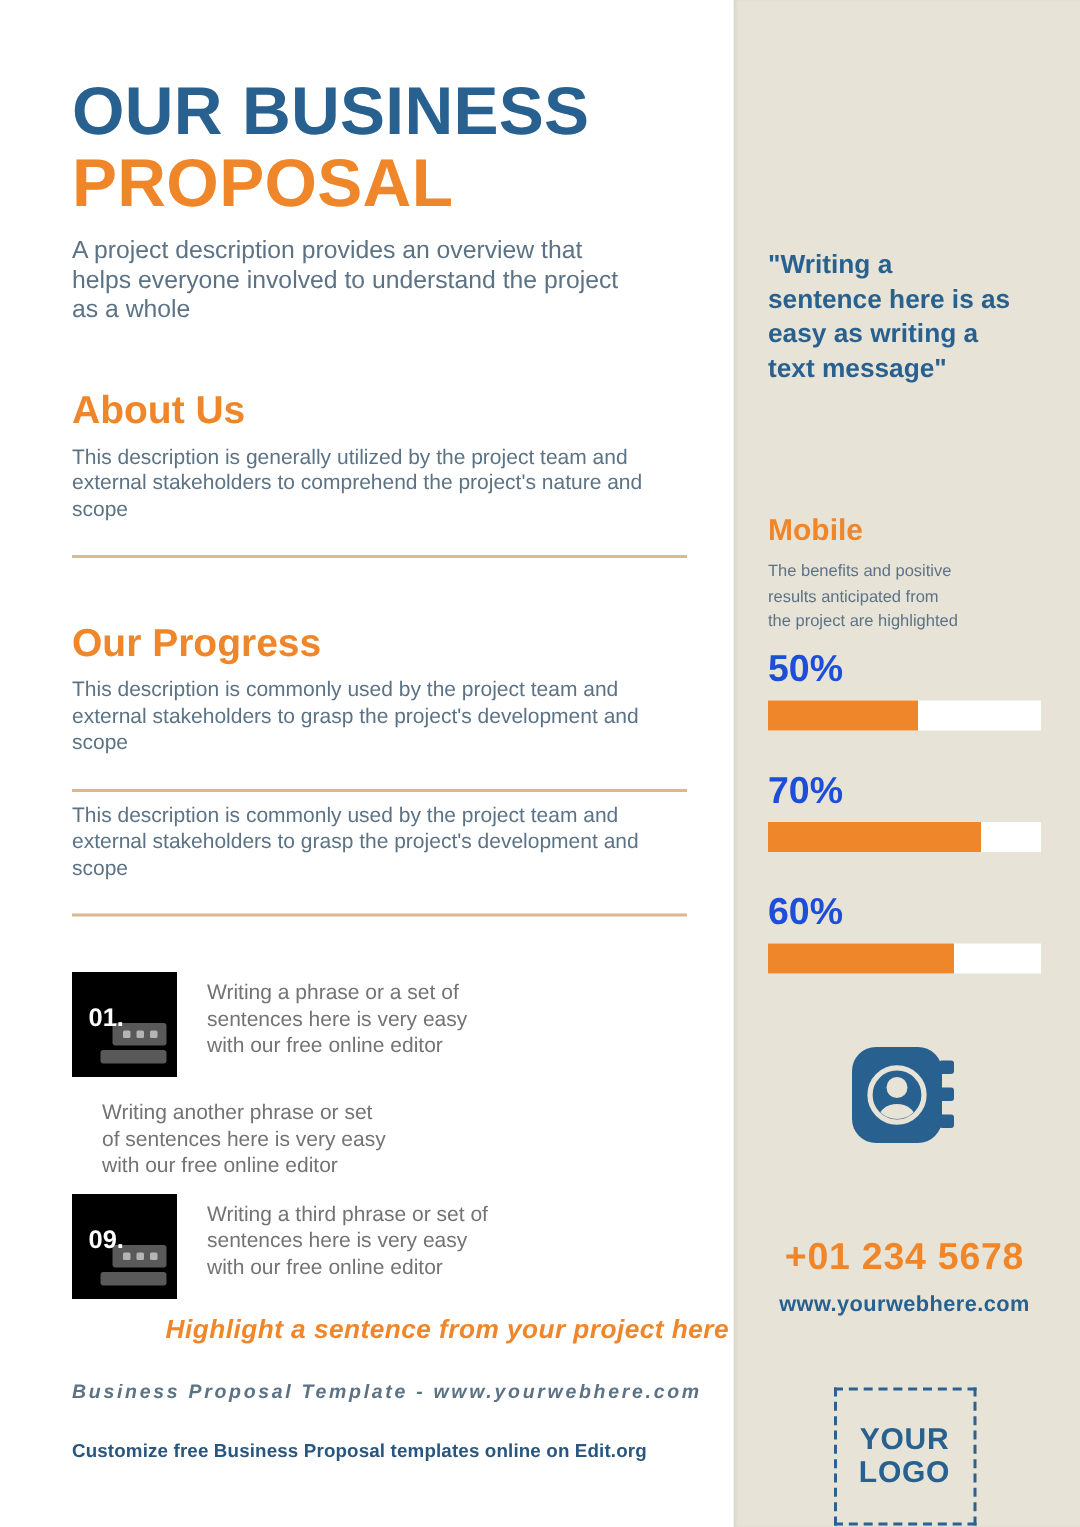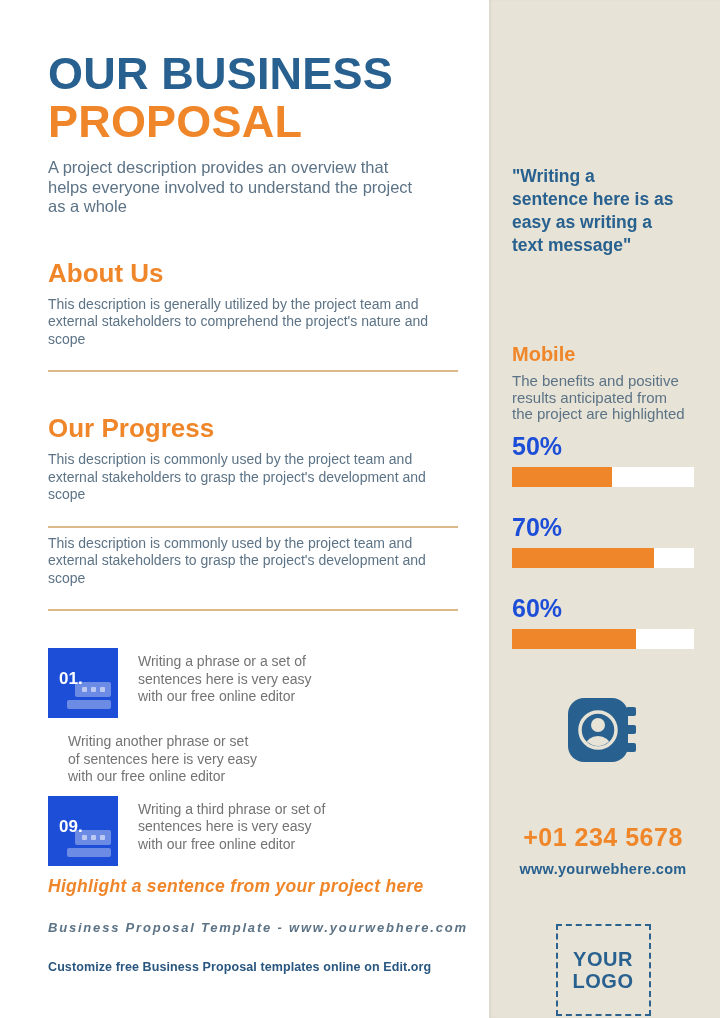--- a/index.html
+++ b/index.html
@@ -35,21 +35,21 @@
     font-size: 14px; line-height: 17.5px;
     color: #5c7386;
   }
   .divider {
     border: none; border-top: 2px solid #dcb98b;
     margin-top: 22px; width: 410px;
   }
   .steps { margin-top: 37px; }
   .step { display: flex; align-items: flex-start; margin-bottom: 10px; }
   .step-square {
-    width: 70px; height: 70px; background: #1d4ed8;
+    width: 70px; height: 70px; background: #000000;
     position: relative; flex: none;
   }
   .step-num {
     position: absolute; left: 11px; top: 21px;
     color: #ffffff; font-weight: bold; font-size: 17px;
   }
   .step-glyph { position: absolute; right: 7px; bottom: 9px; }
   .glyph-card {
     width: 36px; height: 15px; border-radius: 2px;
     background: rgba(255,255,255,0.35);
@@ -60,21 +60,21 @@
     width: 44px; height: 9px; margin-top: 3px; margin-left: -8px;
     border-radius: 2px; background: rgba(255,255,255,0.35);
   }
   .step-text {
     margin-left: 20px; padding-top: 5px;
     font-size: 14px; line-height: 17.5px;
     color: #737373; width: 260px;
   }
   .highlight {
     color: #f0862a; font-weight: bold; font-style: italic;
-    font-size: 17.5px; letter-spacing: 0.3px;
+    font-size: 17.5px; letter-spacing: 0.3px; text-align: right;
   }
   .template-line {
     margin-top: 23px;
     color: #5c7386; font-style: italic; font-weight: bold;
     font-size: 13px; letter-spacing: 1.8px;
   }
   .credit-line {
     margin-top: 25px;
     color: #29567f; font-size: 12.5px; font-weight: bold; letter-spacing: 0.1px;
   }
@@ -90,21 +90,21 @@
   .quote {
     color: #28618f; font-weight: bold;
     font-size: 17.5px; line-height: 23px;
   }
   .mobile-heading {
     margin-top: 86px;
     color: #f0862a; font-size: 20px; font-weight: bold;
   }
   .mobile-desc {
     margin-top: 7px;
-    font-size: 15px; line-height: 16.5px;
+    font-size: 11px; line-height: 16.5px;
     color: #5c7386;
   }
   .bar-group { margin-top: 26px; }
   .bar-group.first { margin-top: 9px; }
   .bar-label { color: #1d4ed8; font-size: 25px; font-weight: bold; }
   .bar-track {
     margin-top: 6px; width: 182px; height: 20px; background: #ffffff;
   }
   .bar-fill { height: 100%; background: #f0862a; }
   .contact-icon-wrap { margin-top: 49px; text-align: center; }

